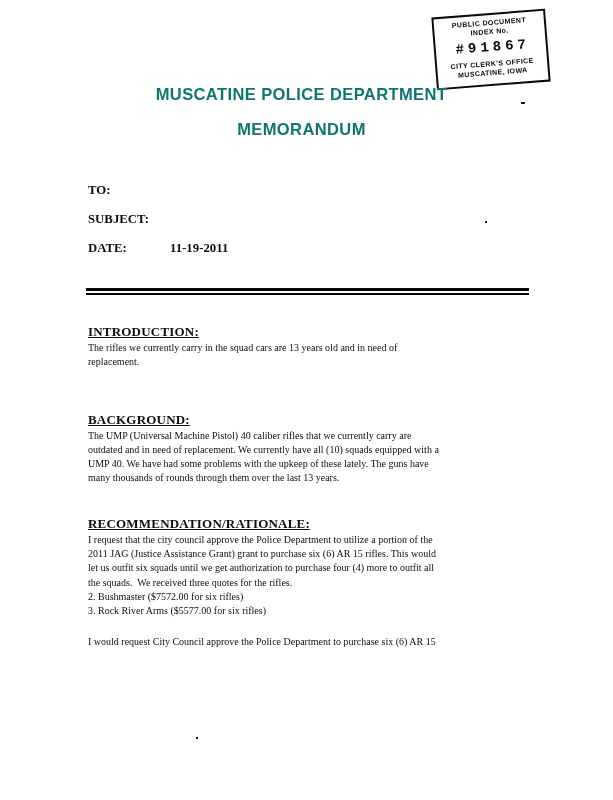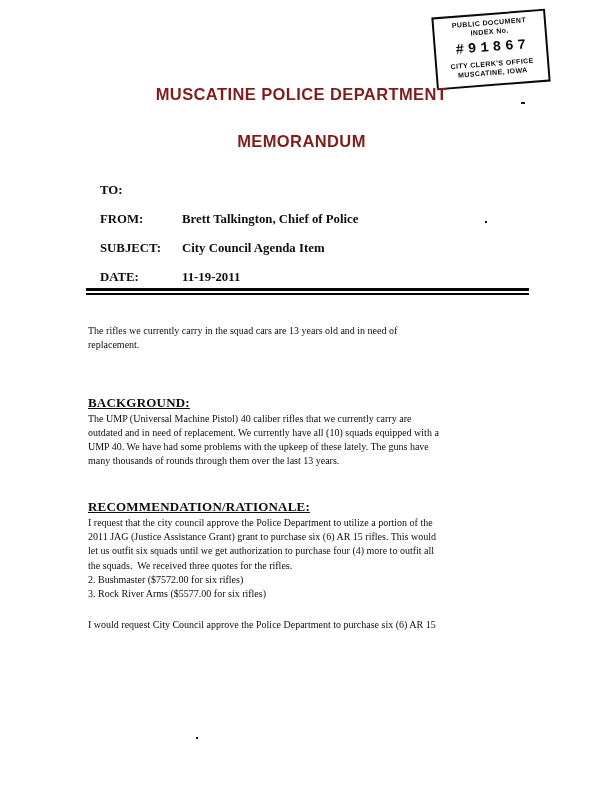--- a/index.html
+++ b/index.html
@@ -36,28 +36,28 @@
   }
 
   
   .doc-title {
     position: absolute; left: 0; right: 10px;
     text-align: center;
     font-family: "Liberation Sans", sans-serif;
     font-weight: bold;
     font-size: 16.5px;
     letter-spacing: 0.4px;
-    color: #7f1d1d;
+    color: #0f766e;
   }
   .title-main { top: 85px; }
-  .title-sub  { top: 132px; }
+  .title-sub  { top: 120px; }
 
   
   .meta { position: absolute; left: 88px; top: 183px; width: 442px; }
-  .meta-row { display: flex; height: 29px; align-items: flex-start; margin-left: 12px; }
+  .meta-row { display: flex; height: 29px; align-items: flex-start; }
   .meta-label { width: 82px; font-weight: bold; font-size: 12.8px; }
   .meta-value { font-weight: bold; font-size: 12.8px; white-space: pre; }
 
   
   .double-rule {
     position: absolute; left: 86px; top: 288px; width: 443px;
     height: 2px;
     border-top: 3px solid #050505;
     border-bottom: 2px solid #050505;
   }
@@ -97,38 +97,34 @@
   </div>
 
   <div class="doc-title title-main">MUSCATINE POLICE DEPARTMENT</div>
   <div class="doc-title title-sub">MEMORANDUM</div>
 
   <div class="meta">
     <div class="meta-row">
       <span class="meta-label">TO:</span>
     </div>
     <div class="meta-row">
-      <span class="meta-label">FROM:</span>
-      <span class="meta-value">Brett Talkington, Chief of Police</span>
-    </div>
-    <div class="meta-row">
       <span class="meta-label">SUBJECT:</span>
-      <span class="meta-value">City Council Agenda Item</span>
     </div>
     <div class="meta-row">
       <span class="meta-label">DATE:</span>
       <span class="meta-value">11-19-2011</span>
     </div>
   </div>
 
   <div class="double-rule"></div>
 
   <div class="content">
 
     <div class="sec-introduction">
+      <div class="section-heading">INTRODUCTION:</div>
       <div>
           <div class="line">The rifles we currently carry in the squad cars are 13 years old and in need of</div>
           <div class="line">replacement.</div>
         </div>
     </div>
 
     <div class="sec-background">
       <div class="section-heading">BACKGROUND:</div>
       <div>
           <div class="line">The UMP (Universal Machine Pistol) 40 caliber rifles that we currently carry are</div>

